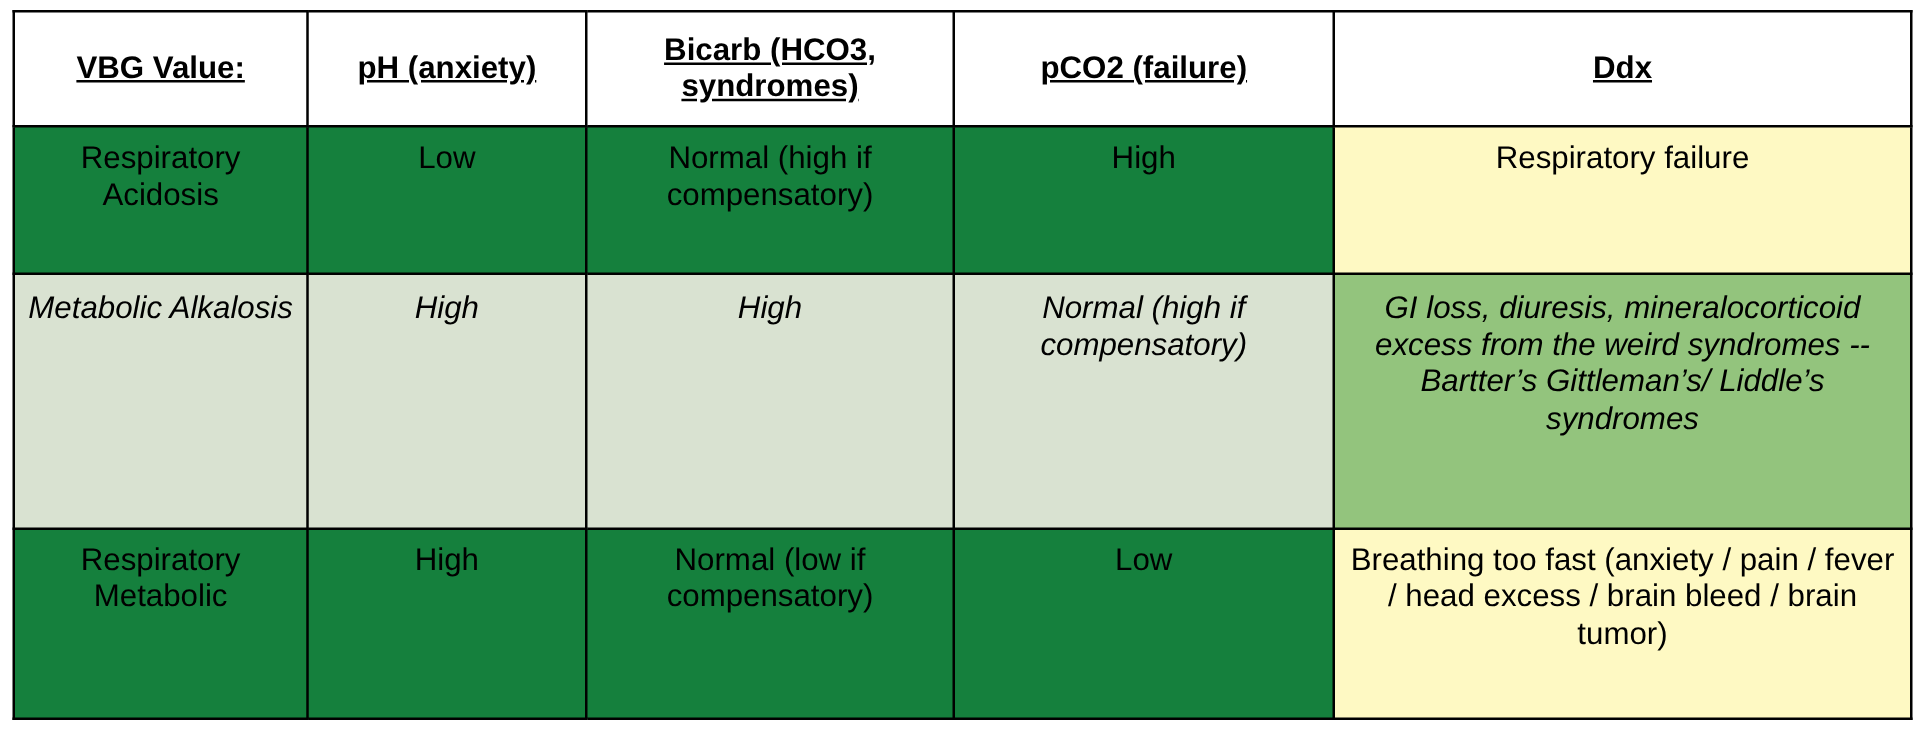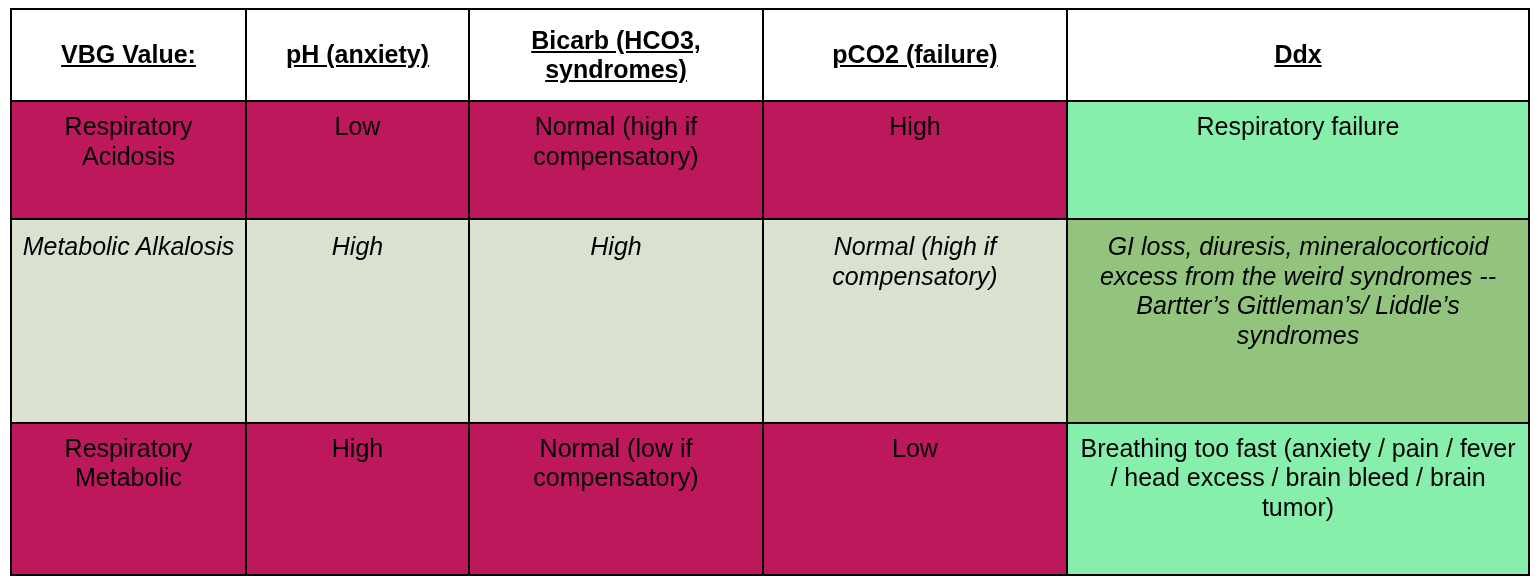--- a/index.html
+++ b/index.html
@@ -64,22 +64,22 @@
   }
 
   tr.row-h1 td { height: 99px; }
   tr.row-h2 td { height: 94px; }
   tr.row-h3 td { height: 162px; font-style: italic; }
   tr.row-h4 td { height: 121px; }
 
   
   .tint-green-light { background: #d9e2d1; }
   .tint-green-dark  { background: #93c47d; }
-  .tint-blue-light  { background: #be185d; }
-  .tint-blue-dark   { background: #86efac; }
+  .tint-blue-light  { background: #15803d; }
+  .tint-blue-dark   { background: #fef9c3; }
 
   tr.row-h1 td, tr.row-h3 td { padding-top: 12px; }
   tr.row-h2 td, tr.row-h4 td { padding-top: 10px; }
 </style>
 </head>
 <body>
 
 <div class="table-wrap">
   <table class="vbg">
     <colgroup>

